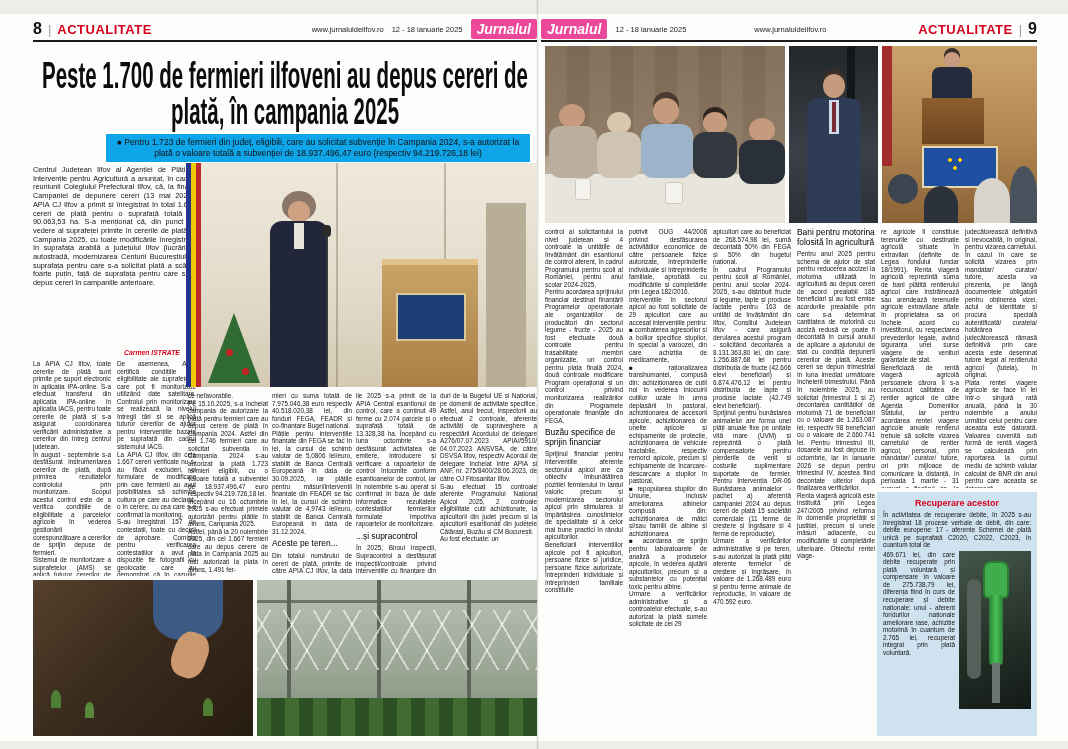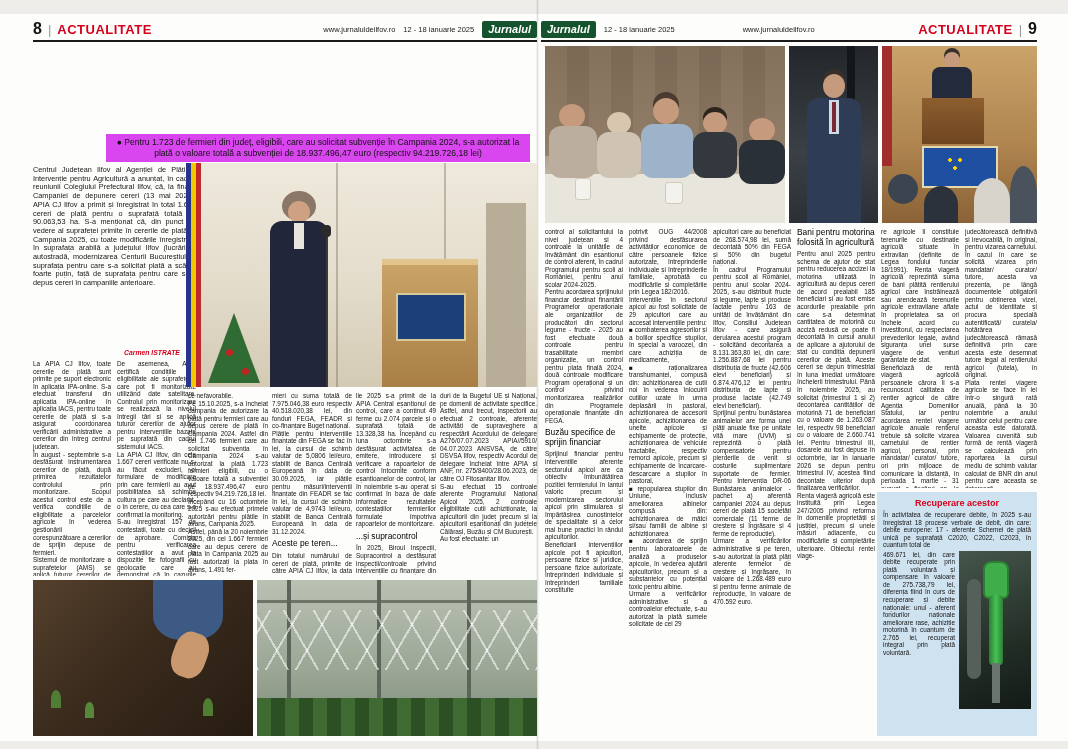--- a/index.html
+++ b/index.html
@@ -6,26 +6,26 @@
   #spread{position:relative;width:1068px;height:749px;background:#fdfdfc;margin:0 auto;overflow:hidden;}
   .edge{position:absolute;left:0;width:1068px;background:#efede9;}
   #fold{position:absolute;top:0;left:536px;width:3px;height:749px;background:linear-gradient(90deg,rgba(0,0,0,0),rgba(0,0,0,.12),rgba(0,0,0,0));}
   
   .hdr{position:absolute;top:19px;height:20px;display:flex;align-items:center;}
   .pgnum{font-size:16px;font-weight:bold;color:#111;}
   .hsep{color:#999;margin:0 6px;font-size:13px;}
   .section{color:#d6001c;font-weight:bold;font-size:13px;letter-spacing:.5px;}
   .hsmall{font-size:7.5px;color:#222;}
   .hdate{font-size:7.5px;color:#222;margin:4px 8px;}
-  .logo{background:#14532d;color:#fff;font-weight:bold;font-style:italic;font-size:11px;padding:3px 6px;border-radius:2px;line-height:1;}
+  .logo{background:#ec4899;color:#fff;font-weight:bold;font-style:italic;font-size:14px;padding:3px 6px;border-radius:2px;line-height:1;}
   .rule{position:absolute;height:2px;background:#1a1a1a;}
   
   #kicker{position:absolute;left:33px;top:44px;width:504px;text-align:center;font-size:13px;font-weight:bold;color:#111;}
   #headlinewrap{position:absolute;left:33px;top:58px;width:504px;height:74px;}
-  #standfirst{position:absolute;left:106px;top:134px;width:424px;background:#d946ef;font-size:8.6px;line-height:11px;color:#111;text-align:center;padding:3px 4px;box-sizing:border-box;}
+  #standfirst{position:absolute;left:106px;top:134px;width:424px;background:#0ea5e9;font-size:8.6px;line-height:11px;color:#111;text-align:center;padding:3px 4px;box-sizing:border-box;}
   
   .coltext{position:absolute;font-size:6.4px;line-height:7.55px;color:#151515;text-align:justify;white-space:pre-line;overflow:hidden;}
   .intro{font-size:7.3px;line-height:8.7px;}
   .colhead{font-size:8.4px;line-height:9.6px;font-weight:normal;color:#000;margin:4px 0 3px 0;white-space:normal;}
   .colflow{position:absolute;overflow:hidden;}
   .colflow .coltext{position:static;}
   #byline{position:absolute;left:110px;top:349px;width:84px;text-align:center;font-size:6.8px;font-weight:bold;font-style:italic;color:#d6001c;}
   
   .photo{position:absolute;overflow:hidden;}
   .ph-shape{position:absolute;}
@@ -60,20 +60,26 @@
     <span class="logo">Jurnalul</span>
     <span class="hdate">12 - 18 ianuarie 2025</span>
     <span class="hsmall" style="margin-left:60px;">www.jurnaluldeilfov.ro</span>
     <span style="flex:1"></span>
     <span class="section">ACTUALITATE</span>
     <span class="hsep">|</span>
     <span class="pgnum">9</span>
   </div>
   <div class="rule" style="left:541px;top:40px;width:496px;"></div>
 
+  <div id="headlinewrap">
+    <svg width="504" height="74">
+      <text x="252" y="30" text-anchor="middle" textLength="486" lengthAdjust="spacingAndGlyphs" font-family="Liberation Sans, sans-serif" font-size="37" font-weight="bold" fill="#0c0c0c">Peste 1.700 de fermieri ilfoveni au depus cereri de</text>
+      <text x="252" y="66" text-anchor="middle" textLength="228" lengthAdjust="spacingAndGlyphs" font-family="Liberation Sans, sans-serif" font-size="37" font-weight="bold" fill="#0c0c0c">plată, în campania 2025</text>
+    </svg>
+  </div>
   <div id="standfirst">● Pentru 1.723 de fermieri din județ, eligibili, care au solicitat subvenție în Campania 2024, s-a autorizat la plată o valoare totală a subvenției de 18.937.496,47 euro (respectiv 94.219.726,18 lei)</div>
 
   <div class="coltext intro" style="left:33px;top:166px;width:163px;height:180px;">Centrul Județean Ilfov al Agenției de Plăți și Intervenție pentru Agricultură a anunțat, în cadrul reuniunii Colegiului Prefectural Ilfov, că, la finalul Campaniei de depunere cereri (13 mai 2025), APIA CJ Ilfov a primit și înregistrat în total 1.667 cereri de plată pentru o suprafață totală de 90.063,53 ha. S-a menționat că, din punct de vedere al suprafeței primite în cererile de plată în Campania 2025, cu toate modificările înregistrate în suprafața arabilă a județului Ilfov (lucrări la autostradă, modernizarea Centurii Bucureștiului), suprafața pentru care s-a solicitat plată a scăzut foarte puțin, față de suprafața pentru care s-au depus cereri în campaniile anterioare.</div>
   <div id="byline">Carmen ISTRATE</div>
   <div class="coltext" style="left:33px;top:360px;width:78px;height:216px;">La APIA CJ Ilfov, toate cererile de plată sunt primite pe suport electronic în aplicația IPA-online. S-a efectuat transferul din aplicația IPA-online în aplicația IACS, pentru toate cererile de plată și s-a asigurat coordonarea verificării administrative a cererilor din întreg centrul județean.
 În august - septembrie s-a desfășurat instrumentarea cererilor de plată, după primirea rezultatelor controlului prin monitorizare. Scopul acestui control este de a verifica condițiile de eligibilitate a parcelelor agricole în vederea gestionării corespunzătoare a cererilor de sprijin depuse de fermieri.
 Sistemul de monitorizare a suprafețelor (AMS) se aplică tuturor cererilor de ajutor pentru intervențiile bazate pe suprafață din cadrul sistemului IACS și este utilizat pentru observarea, urmărirea și evaluarea activităților și practicilor agricole desfășurate pe hectarele care fac obiectul acestor intervenții bazate pe suprafață.</div>
   <div class="coltext" style="left:117px;top:360px;width:79px;height:216px;">De asemenea, AMS certifică condițiile de eligibilitate ale suprafețelor care pot fi monitorizate utilizând date satelitare. Controlul prin monitorizare se realizează la nivelul întregii țări și se aplică tuturor cererilor de ajutor pentru intervențiile bazate pe suprafață din cadrul sistemului IACS.
 La APIA CJ Ilfov, din cele 1.667 cereri verificate nu s-au făcut excluderi, ci formulare de modificare prin care fermierii au avut posibilitatea să schimbe cultura pe care au declarat-o în cerere, cu cea care s-a confirmat la monitoring.
 S-au înregistrat 157 de contestații, toate cu decizii de aprobare. Comisia pentru verificarea contestațiilor a avut la dispoziție fie fotografii cu geolocație care au demonstrat că în cazurile lor cultura declarată era și cea identificată pe teren, fie procese verbale de secetă, pe care fermierii le-au pus la dispoziția APIA, pentru a confirma cultura declarată, dar cu un grad mare de calamitate, din cauza condițiilor meteorologi-</div>

